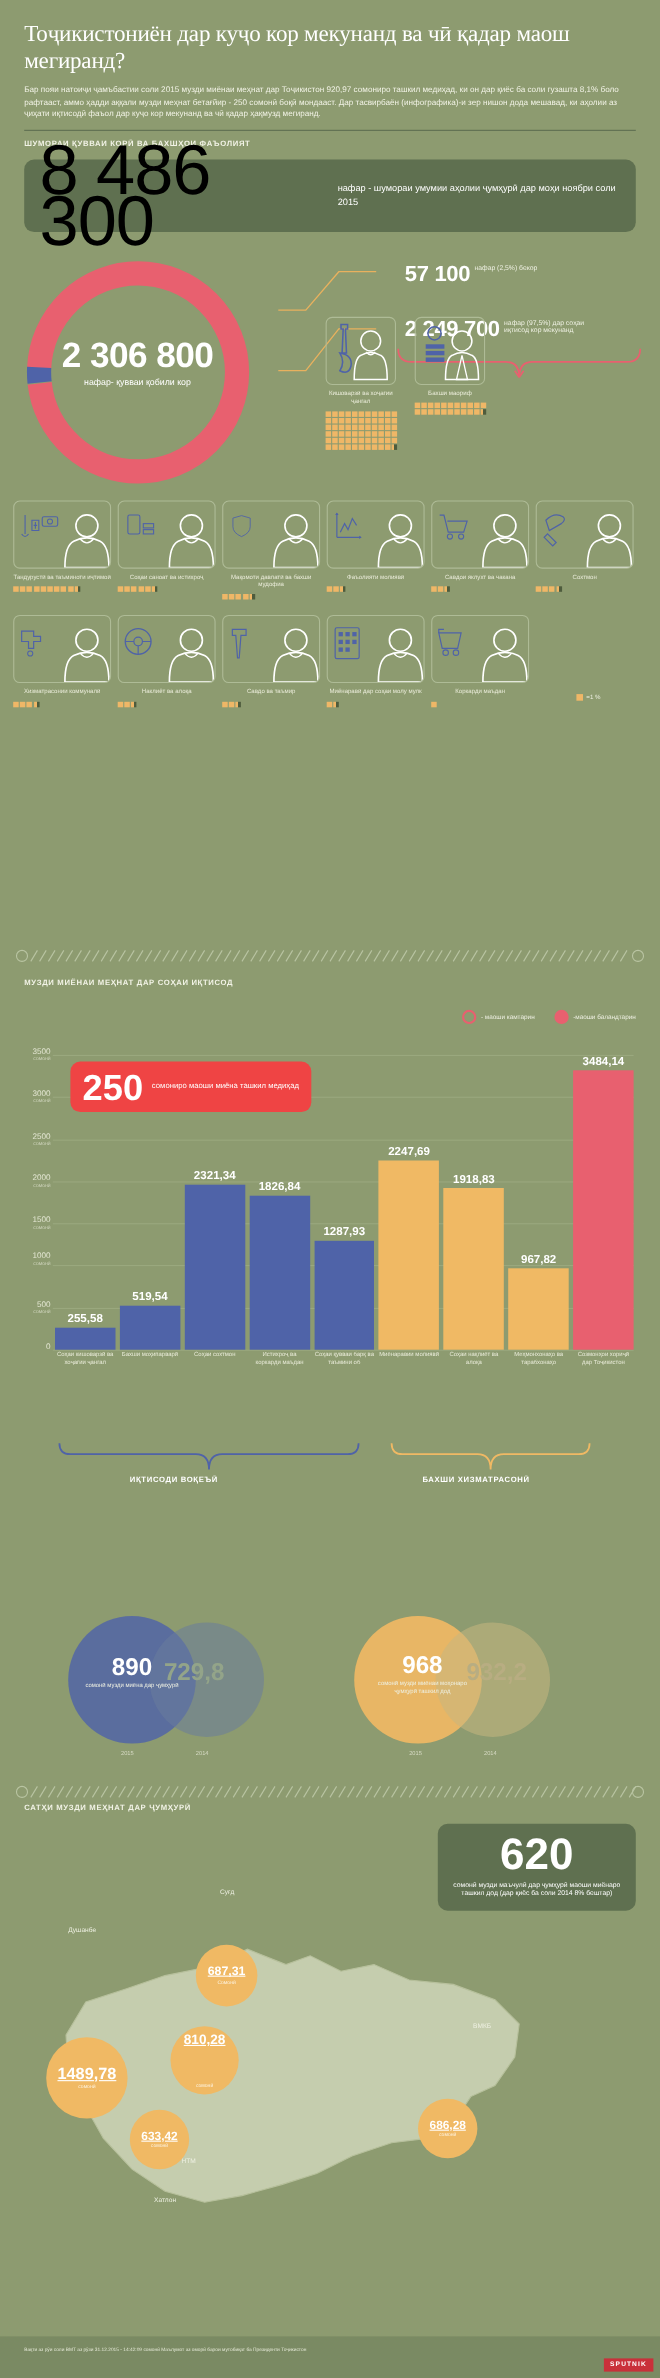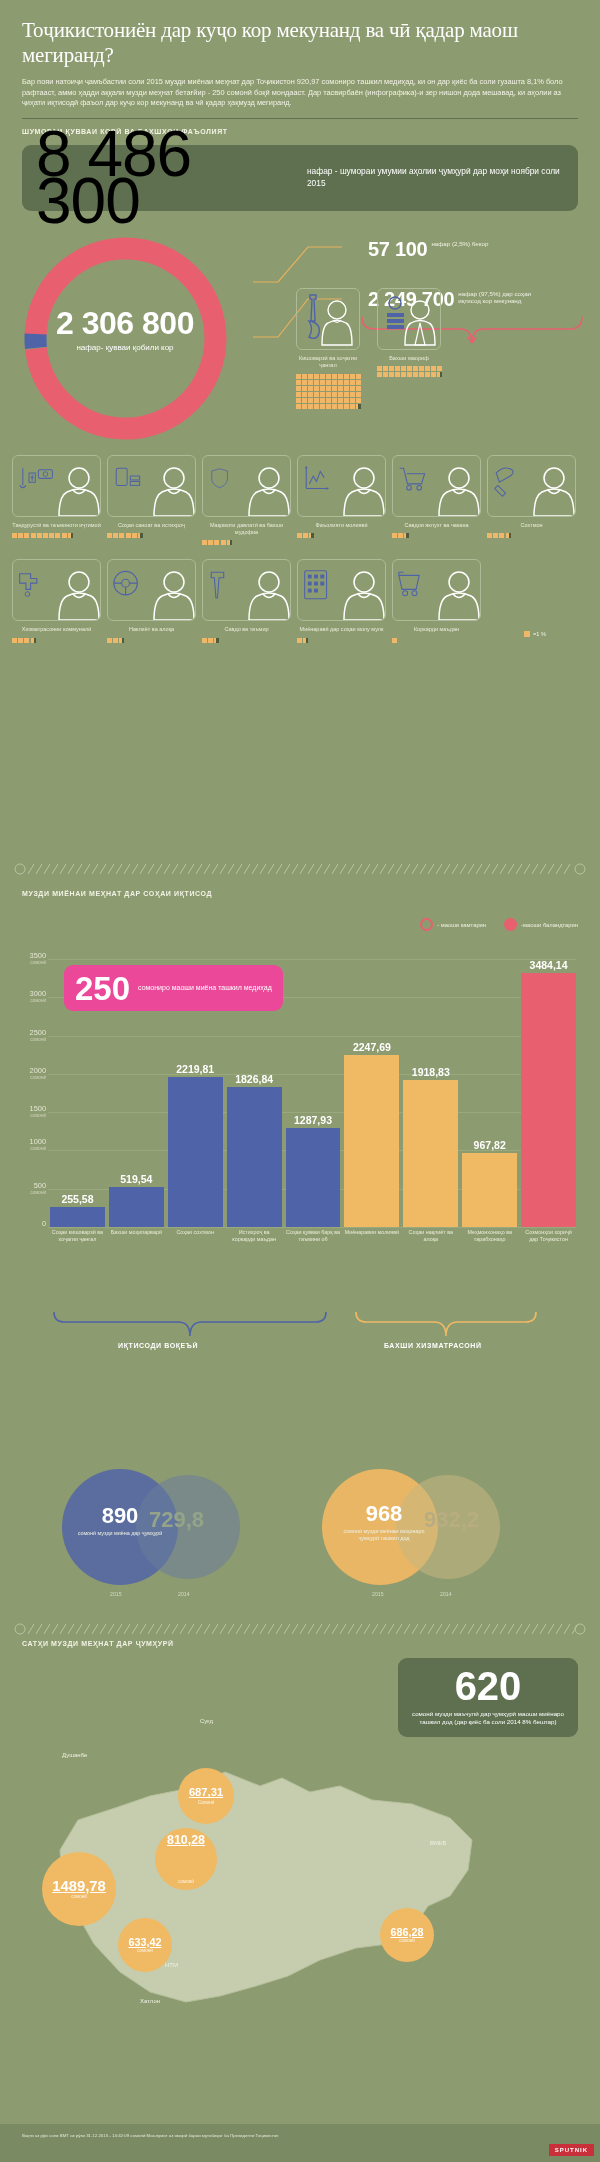--- a/index.html
+++ b/index.html
@@ -112,21 +112,21 @@
   }
   .bar { width:100%; }
   .bar.blue { background:#4f63a8; }
   .bar.orange { background:#f0b964; }
   .bar.red { background:#e8606f; }
 
   .xlabels { position:absolute; left:50px; right:12px; top:302px; display:flex; gap:4px; }
   .xlabel { flex:1; font-size:5.4px; line-height:7px; color:#e9ebd8; text-align:center; }
 
   .badge-250 {
-    position:absolute; left:64px; top:38px; background:#ec4899; border-radius:9px;
+    position:absolute; left:64px; top:38px; background:#ef4444; border-radius:9px;
     height:46px; display:flex; align-items:center; padding:0 11px;
   }
   .badge-250 .n {
     font-family:"Liberation Sans Narrow","Liberation Sans",sans-serif;
     font-weight:bold; font-size:33px; color:#ffffff; line-height:33px;
   }
   .badge-250 .t { margin-left:8px; font-size:7px; line-height:9.4px; color:#ffffff; }
 
   
   .group-label { position:absolute; font-size:7px; font-weight:bold; color:#ffffff; letter-spacing:0.6px; }
@@ -696,21 +696,21 @@
       <div class="bars" id="bars">
           <div class="bar-col">
             <div class="bar-val">255,58</div>
             <div class="bar blue" style="height: 19.5701px;"></div>
           </div>
           <div class="bar-col">
             <div class="bar-val">519,54</div>
             <div class="bar blue" style="height: 39.7819px;"></div>
           </div>
           <div class="bar-col">
-            <div class="bar-val">2219,81</div>
+            <div class="bar-val">2321,34</div>
             <div class="bar blue" style="height: 149.745px;"></div>
           </div>
           <div class="bar-col">
             <div class="bar-val">1826,84</div>
             <div class="bar blue" style="height: 139.884px;"></div>
           </div>
           <div class="bar-col">
             <div class="bar-val">1287,93</div>
             <div class="bar blue" style="height: 98.6186px;"></div>
           </div>
@@ -885,21 +885,21 @@
       </div>
     <div id="map-bubbles">
         <div class="mbubble" style="left: 42px; top: 212px; width: 74px; height: 74px;">
           <div class="v" style="font-size:14.8px">1489,78</div>
           <div class="u">сомонӣ</div>
         </div>
         <div class="mbubble" style="left: 178px; top: 128px; width: 56px; height: 56px;">
           <div class="v" style="font-size:11.200000000000001px">687,31</div>
           <div class="u">Сомонӣ</div>
         </div>
-        <div class="mbubble" style="left: 155px; top: 188px; width: 62px; height: 62px; gap: 32px;">
+        <div class="mbubble" style="left: 155px; top: 202px; width: 62px; height: 62px; gap: 32px;">
           <div class="v" style="font-size:12.4px">810,28</div>
           <div class="u">сомонӣ</div>
         </div>
         <div class="mbubble" style="left: 118px; top: 278px; width: 54px; height: 54px;">
           <div class="v" style="font-size:10.8px">633,42</div>
           <div class="u">сомонӣ</div>
         </div>
         <div class="mbubble" style="left: 380px; top: 268px; width: 54px; height: 54px;">
           <div class="v" style="font-size:10.8px">686,28</div>
           <div class="u">сомонӣ</div>

